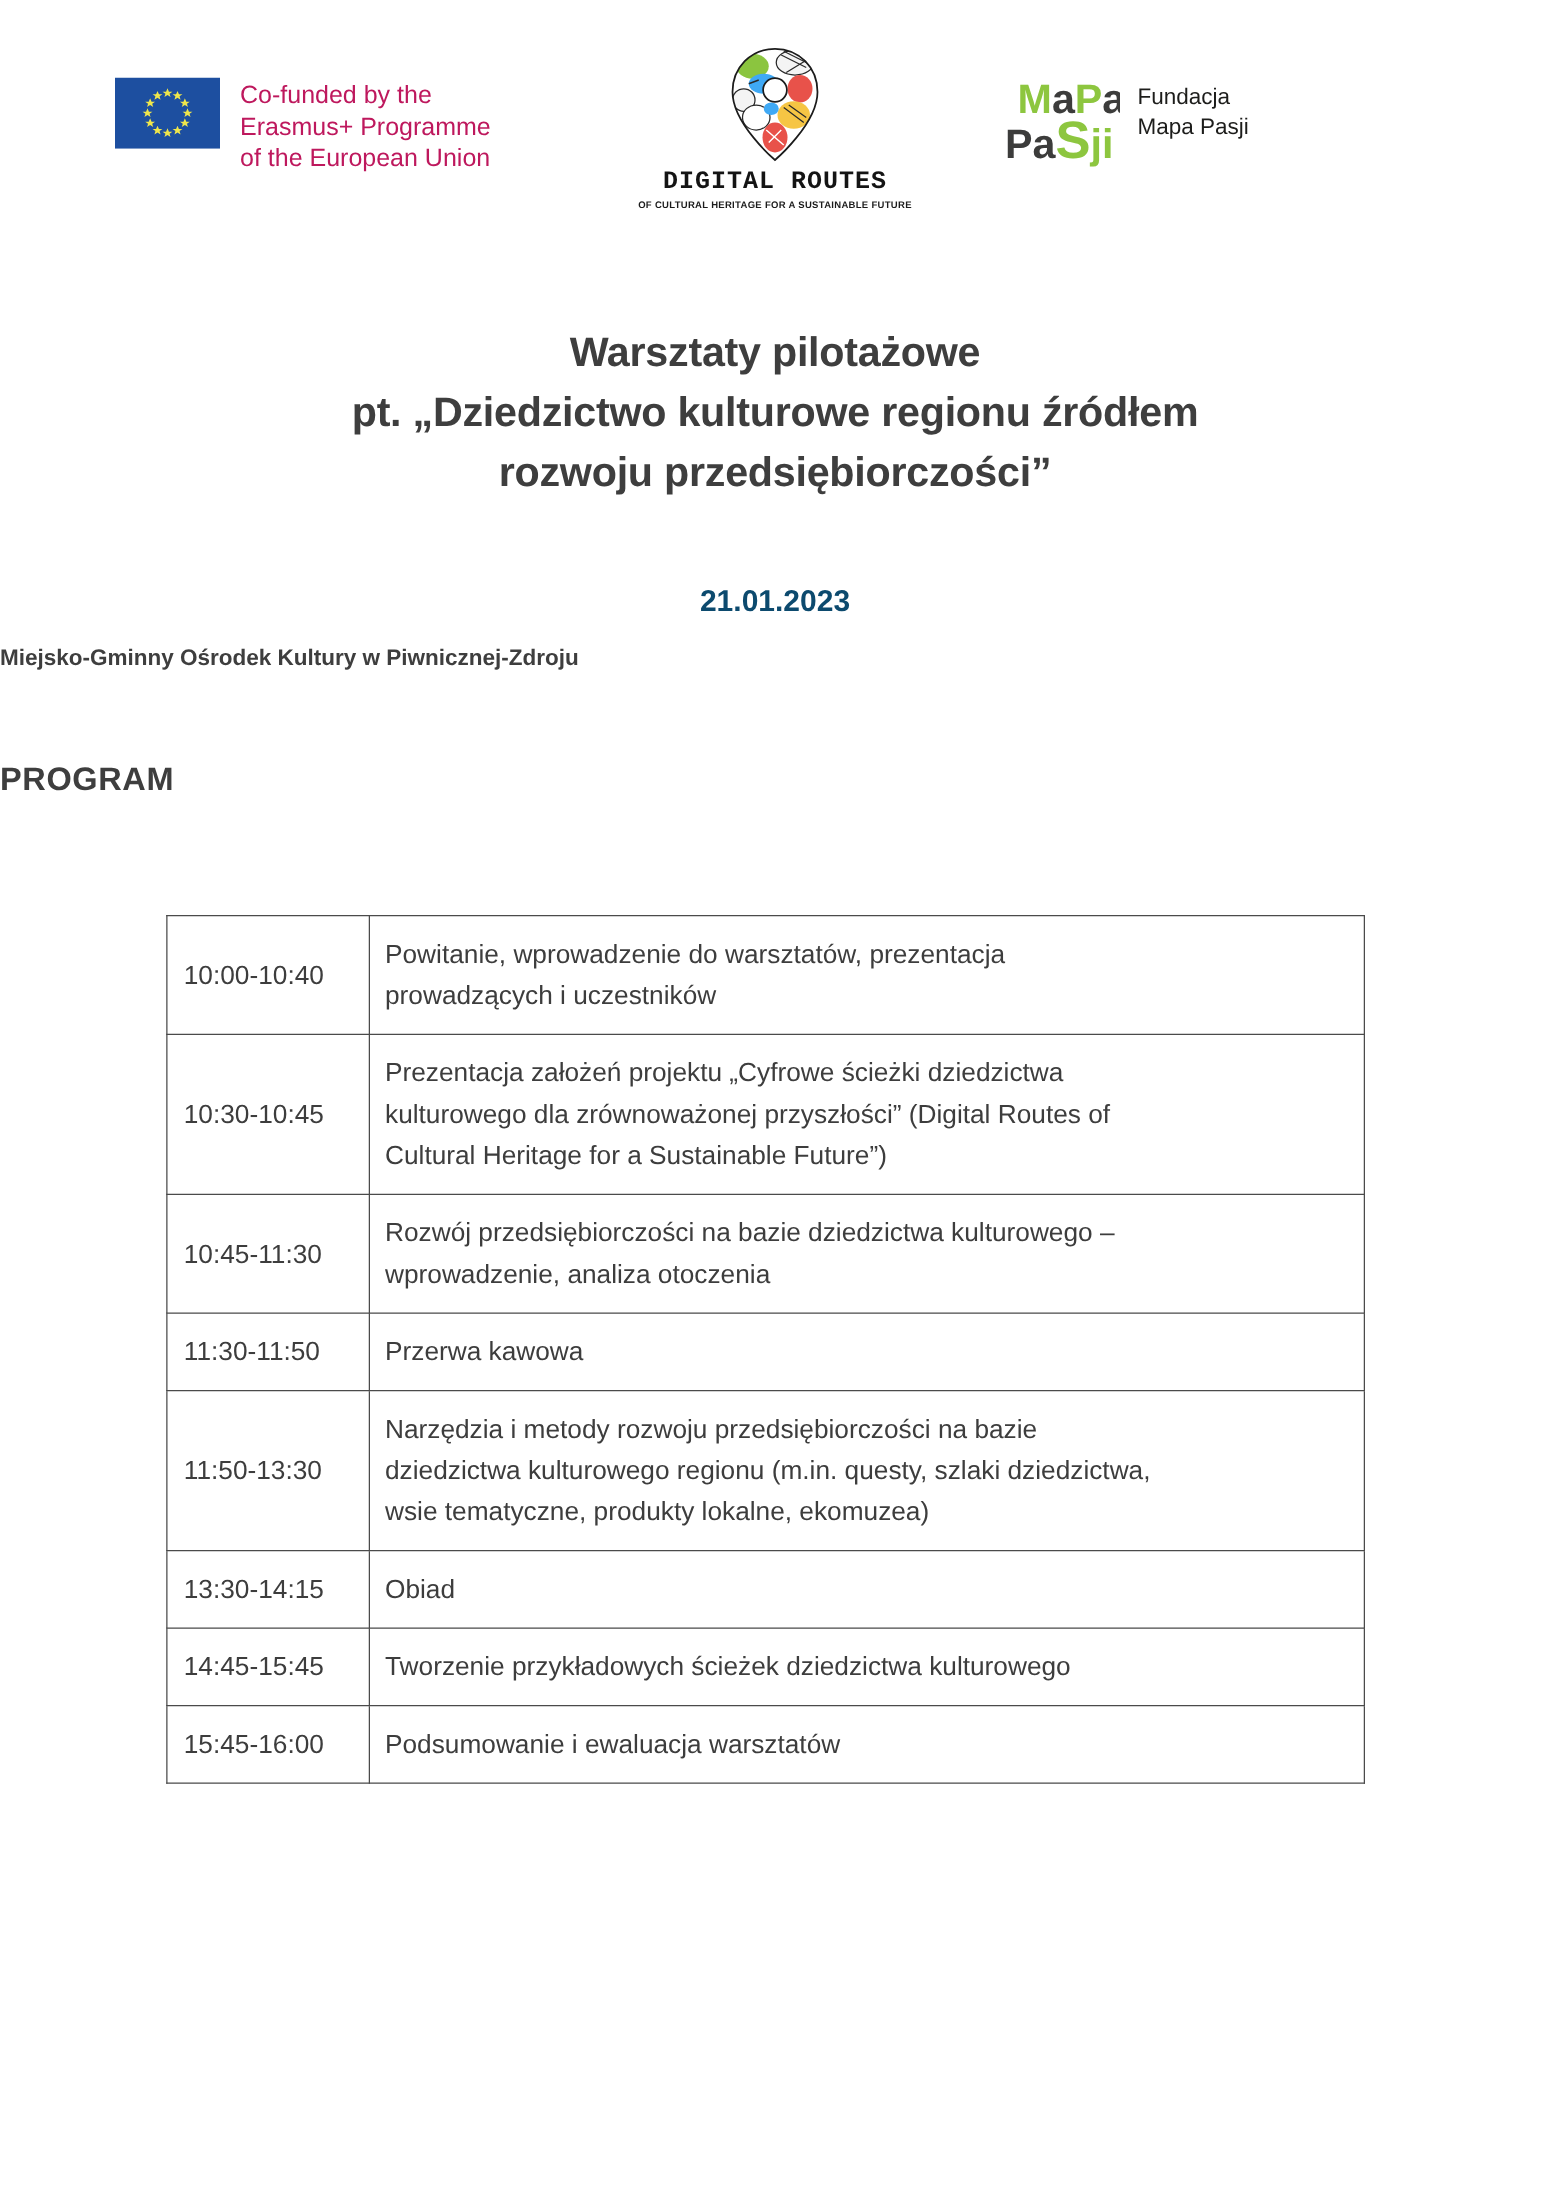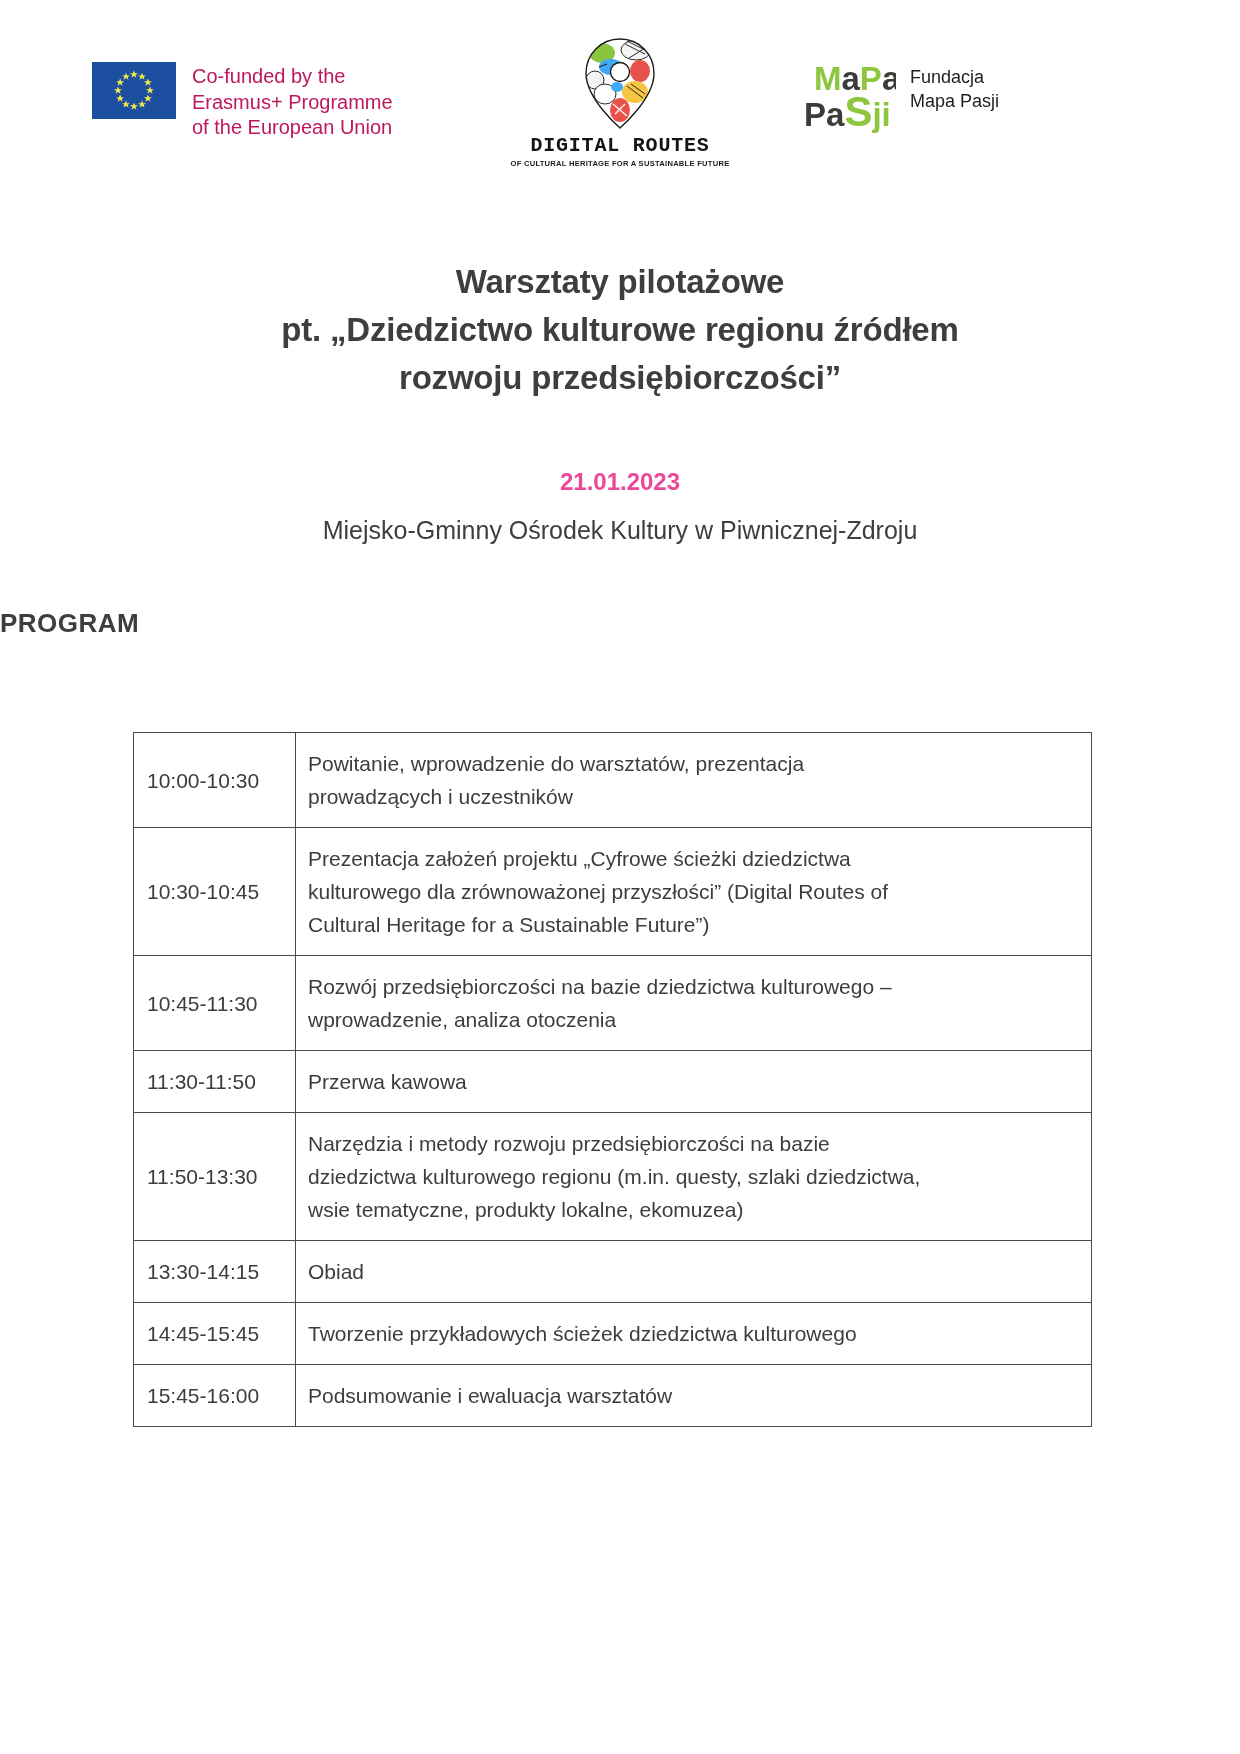--- a/index.html
+++ b/index.html
@@ -29,25 +29,25 @@
   .mp-name { font-size: 18px; line-height: 1.32; color: #1d1d1b; padding-top: 10px; }
 
   
   .doc-title {
     position: absolute; top: 258px; left: 0; right: 0;
     text-align: center; font-size: 33px; font-weight: 700;
     line-height: 1.46; color: #3e3e3e; letter-spacing: -0.2px;
   }
   .doc-date {
     position: absolute; top: 468px; left: 0; right: 0;
-    text-align: center; font-size: 24px; font-weight: 700; color: #ec4899;
+    text-align: center; font-size: 24px; font-weight: 700; color: #0c4a6e;
   }
   .doc-venue {
     position: absolute; top: 516px; left: 0; right: 0;
-    text-align: center; font-size: 25px; font-weight: 400; color: #3e3e3e;
+    text-align: left; font-size: 18px; font-weight: 700; color: #3e3e3e;
   }
   .program-heading {
     position: absolute; top: 608px; left: 0; right: 0;
     font-size: 26px; font-weight: 700;
     letter-spacing: 0.5px; color: #3e3e3e;
   }
 
   
   .program-table {
     position: absolute; left: 133px; top: 732px; width: 959px;
@@ -145,21 +145,21 @@
   </div>
 
   <div class="doc-date">21.01.2023</div>
   <div class="doc-venue">Miejsko-Gminny Ośrodek Kultury w Piwnicznej-Zdroju</div>
 
   <div class="program-heading">PROGRAM</div>
 
   <table class="program-table">
     <tbody>
       <tr>
-        <td class="time-cell">10:00-10:30</td>
+        <td class="time-cell">10:00-10:40</td>
         <td class="desc-cell">
             <span>Powitanie, wprowadzenie do warsztatów, prezentacja
 prowadzących i uczestników</span>
           </td>
       </tr>
       <tr>
         <td class="time-cell">10:30-10:45</td>
         <td class="desc-cell">
             <span>Prezentacja założeń projektu „Cyfrowe ścieżki dziedzictwa
 kulturowego dla zrównoważonej przyszłości” (Digital Routes of

